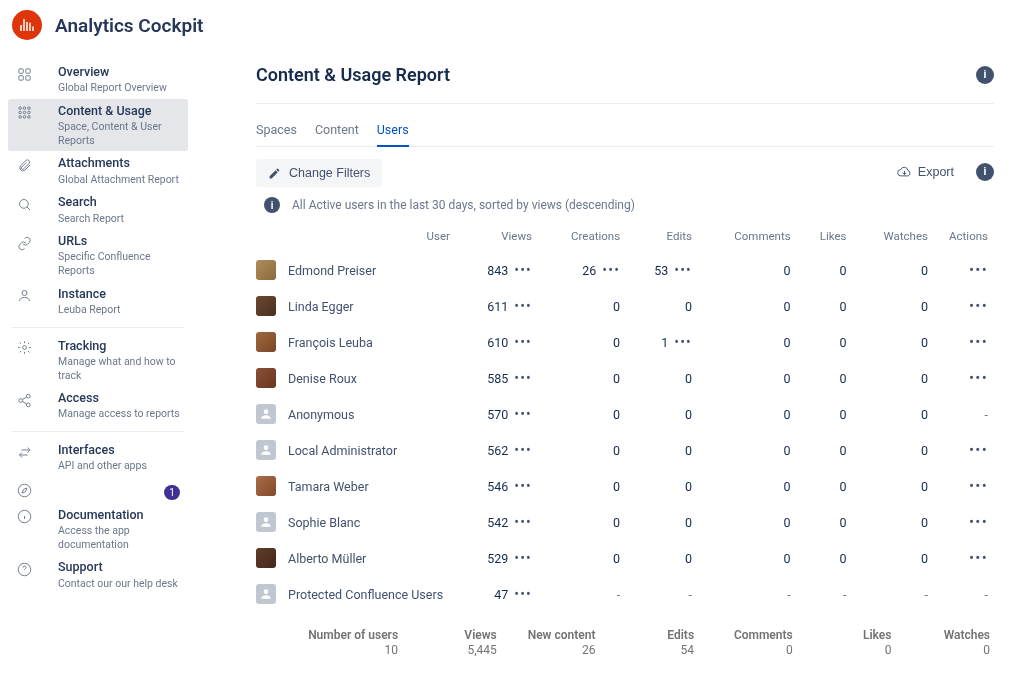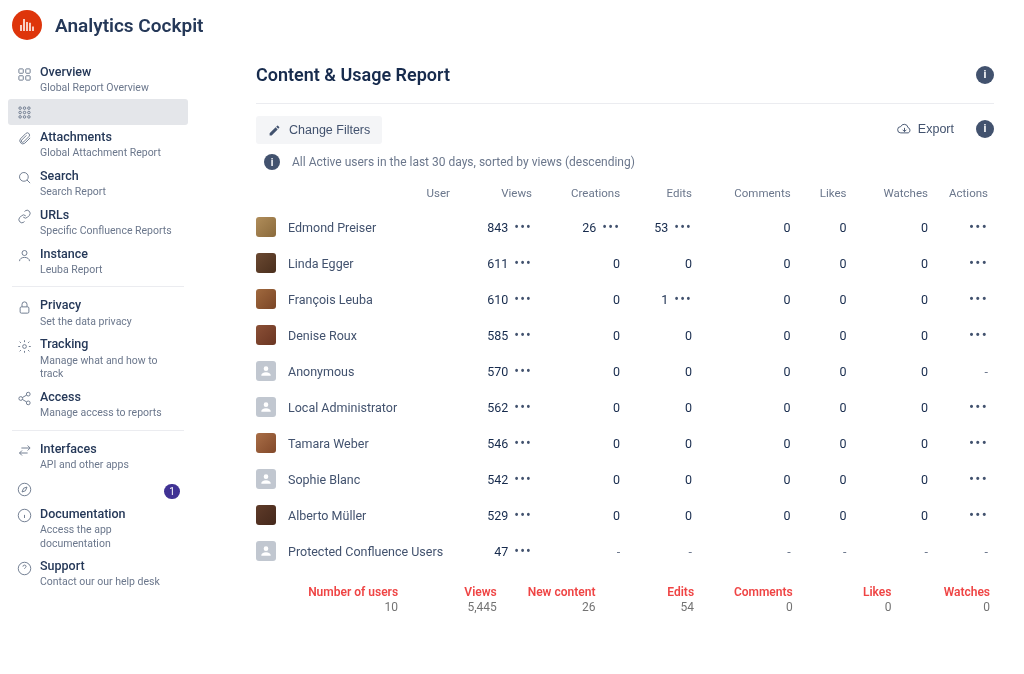--- a/index.html
+++ b/index.html
@@ -32,21 +32,21 @@
 .app-title { font-size: 19px; font-weight: 600; color: #253858; }
 .layout { display: flex; height: calc(674px - 50px); }
 .sidebar {
   width: 196px;
   flex-shrink: 0;
   padding: 6px 8px 0 8px;
 }
 .side-item {
   display: flex;
   align-items: flex-start;
-  gap: 8px;
+  gap: 26px;
   padding: 4px 8px;
   border-radius: 3px;
   cursor: pointer;
   position: relative;
 }
 .side-item.active { background: #e4e6ea; }
 .side-icon {
   width: 16px; height: 16px;
   display: flex; align-items: center; justify-content: center;
   color: #6b778c;
@@ -204,21 +204,21 @@
   display: flex;
   padding: 16px 4px 8px 4px;
 }
 .summary-col {
   display: flex;
   flex-direction: column;
   align-items: flex-end;
   flex: 1;
 }
 .summary-col.left { flex: 1.4; align-items:flex-end; }
-.summary-label { font-size: 12px; color: #ef4444; font-weight: 600; }
+.summary-label { font-size: 12px; color: #737373; font-weight: 600; }
 .summary-val { font-size: 12px; color: #737373; margin-top: 1px; }
 </style>
 </head>
 <body>
 
 <div class="header">
   <div class="logo">
     <svg viewBox="0 0 24 24">
         <path d="M3 20h2v-8H3v8zm4 0h2V4H7v16zm4 0h2v-12h-2v12zm4 0h2V9h-2v11zm4 0h2v-6h-2v6z"></path>
       </svg>
@@ -249,20 +249,24 @@
             <circle cx="12" cy="5" r="2"></circle>
             <circle cx="19" cy="5" r="2"></circle>
             <circle cx="5" cy="12" r="2"></circle>
             <circle cx="12" cy="12" r="2"></circle>
             <circle cx="19" cy="12" r="2"></circle>
             <circle cx="5" cy="19" r="2"></circle>
             <circle cx="12" cy="19" r="2"></circle>
             <circle cx="19" cy="19" r="2"></circle>
           </svg>
         </span>
+        <span class="side-text">
+          <span class="side-title">Content &amp; Usage</span>
+          <span class="side-sub">Space, Content &amp; User Reports</span>
+        </span>
       </div>
       <div class="side-item">
         <span class="side-icon">
           <svg viewBox="0 0 24 24">
             <path d="M21 11l-8.5 8.5a5 5 0 01-7-7L14 4a3.5 3.5 0 015 5l-8.5 8.5a2 2 0 01-3-3L15 7"></path>
           </svg>
         </span>
         <span class="side-text">
           <span class="side-title">Attachments</span>
           <span class="side-sub">Global Attachment Report</span>
@@ -298,32 +302,20 @@
             <circle cx="12" cy="8" r="4"></circle>
             <path d="M4 21c0-4 4-6 8-6s8 2 8 6"></path>
           </svg>
         </span>
         <span class="side-text">
           <span class="side-title">Instance</span>
           <span class="side-sub">Leuba Report</span>
         </span>
       </div>
       <div class="side-sep"></div>
-      <div class="side-item">
-        <span class="side-icon">
-          <svg viewBox="0 0 24 24">
-            <rect x="5" y="11" width="14" height="10" rx="2"></rect>
-            <path d="M8 11V7a4 4 0 018 0v4"></path>
-          </svg>
-        </span>
-        <span class="side-text">
-          <span class="side-title">Privacy</span>
-          <span class="side-sub">Set the data privacy</span>
-        </span>
-      </div>
       <div class="side-item">
         <span class="side-icon">
           <svg viewBox="0 0 24 24">
             <circle cx="12" cy="12" r="3"></circle>
             <path d="M12 2v3m0 14v3M4.2 4.2l2.1 2.1m11.4 11.4l2.1 2.1M2 12h3m14 0h3M4.2 19.8l2.1-2.1m11.4-11.4l2.1-2.1"></path>
           </svg>
         </span>
         <span class="side-text">
           <span class="side-title">Tracking</span>
           <span class="side-sub">Manage what and how to track</span>
@@ -389,20 +381,25 @@
         </span>
       </div>
     </div>
 
   <div class="main">
     <div class="page-head">
       <div class="page-title">Content &amp; Usage Report</div>
       <div class="info-btn">i</div>
     </div>
 
+    <div class="tabs" id="tabs">
+        <div class="tab">Spaces</div>
+        <div class="tab">Content</div>
+        <div class="tab active">Users</div>
+      </div>
 
     <div class="toolbar">
       <button class="change-btn">
         <svg viewBox="0 0 24 24">
             <path d="M3 17.25V21h3.75l11.06-11.06-3.75-3.75L3 17.25zM20.71 7.04a1 1 0 000-1.41l-2.34-2.34a1 1 0 00-1.41 0l-1.83 1.83 3.75 3.75 1.83-1.83z"></path>
           </svg>
         <span>Change Filters</span>
       </button>
       <div class="toolbar-right">
         <button class="export-btn">

